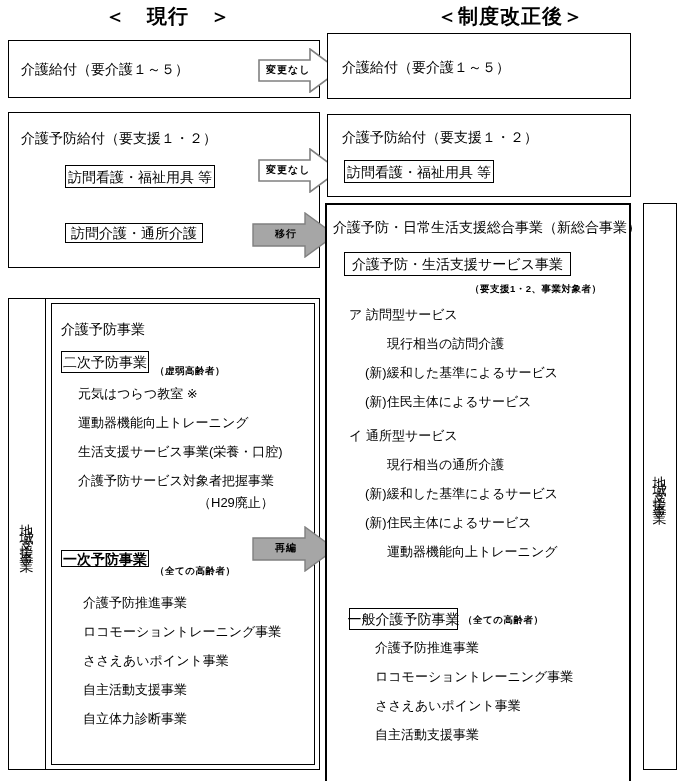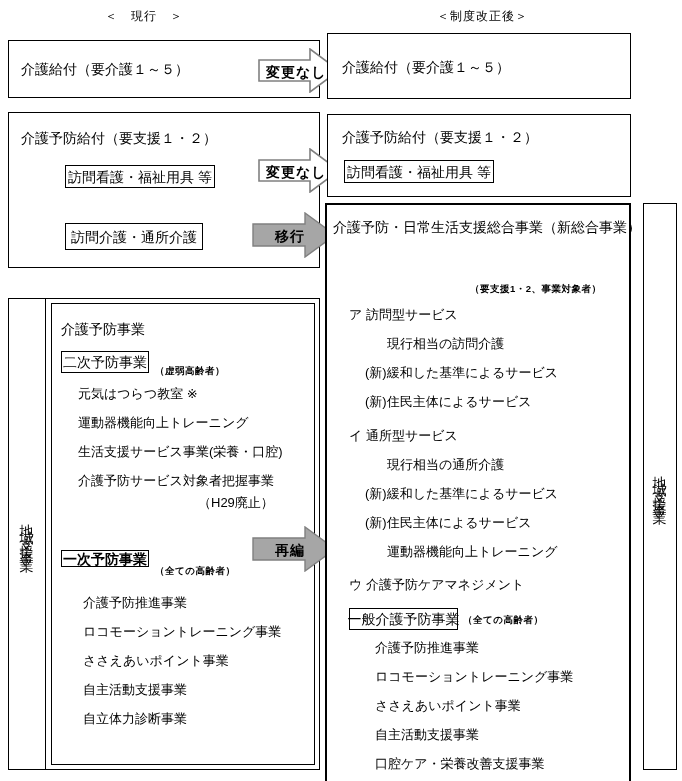--- a/index.html
+++ b/index.html
@@ -12,22 +12,22 @@
     position:relative;
     width:682px;
     height:781px;
     overflow:hidden;
     background:#ffffff;
   }
   .abs{position:absolute;}
 
   
   .col-header{
-    font-size:12px;
-    font-weight:normal;
+    font-size:20px;
+    font-weight:bold;
     letter-spacing:1px;
     white-space:nowrap;
     line-height:20px;
     text-align:right;
   }
 
   
   .box{
     position:absolute;
     border:1px solid #000;
@@ -82,21 +82,21 @@
     line-height:1;
     white-space:nowrap;
     text-indent:0;
   }
 
   
   .arrow{position:absolute;}
   .arrow svg{display:block;}
   .arrow-label{
     position:absolute;
-    font-size:14px;
+    font-size:10px;
     font-weight:bold;
     letter-spacing:1px;
     white-space:nowrap;
     line-height:1;
   }
 </style>
 </head>
 <body>
 
 <div id="canvas">
@@ -104,21 +104,21 @@
   <div class="abs col-header" style="left:105px; top:6px;">＜　現行　＞</div>
   <div class="abs col-header" style="left:437px; top:6px;">＜制度改正後＞</div>
 
   <div class="box" style="left:8px; top:40px; width:312px; height:58px;">
     <div class="t t14" style="left:12px; top:21px;">介護給付（要介護１～５）</div>
   </div>
 
   <div class="box" style="left:8px; top:112px; width:312px; height:156px;">
     <div class="t t14" style="left:12px; top:18px;">介護予防給付（要支援１・２）</div>
     <div class="tagbox" style="left:56px; top:52px; width:150px; height:23px;">訪問看護・福祉用具 等</div>
-    <div class="tagbox" style="left:56px; top:110px; width:138px; height:27px;">訪問介護・通所介護</div>
+    <div class="tagbox" style="left:56px; top:110px; width:138px; height:20px;">訪問介護・通所介護</div>
   </div>
 
   <div class="box" style="left:8px; top:298px; width:312px; height:472px;"></div>
 
   <div class="vcol" style="left:8px; top:298px; width:38px; height:472px;">
     <span class="vtext">地域支援事業</span>
   </div>
 
   <div class="abs" style="left:45px; top:298px; width:1px; height:472px; background:#000;"></div>
 
@@ -178,43 +178,42 @@
 
   <div class="box" style="left:327px; top:114px; width:304px; height:83px;">
     <div class="t t14" style="left:14px; top:15px;">介護予防給付（要支援１・２）</div>
     <div class="tagbox" style="left:16px; top:45px; width:150px; height:23px;">訪問看護・福祉用具 等</div>
   </div>
 
   <div class="box-thick" style="left:325px; top:203px; width:306px; height:598px;">
 
     <div class="t t14" style="left:6px; top:15px;">介護予防・日常生活支援総合事業（新総合事業）</div>
 
+    <div class="tagbox" style="left:17px; top:47px; width:227px; height:24px;">介護予防・生活支援サービス事業</div>
     <div class="t t9" style="left:143px; top:79px;">（要支援1・2、事業対象者）</div>
 
     <div class="t t13" style="left:22px; top:103px;">ア 訪問型サービス</div>
     <div class="t t13" style="left:60px; top:132px;">現行相当の訪問介護</div>
     <div class="t t13" style="left:38px; top:161px;">(新)緩和した基準によるサービス</div>
     <div class="t t13" style="left:38px; top:190px;">(新)住民主体によるサービス</div>
 
     <div class="t t13" style="left:22px; top:224px;">イ 通所型サービス</div>
     <div class="t t13" style="left:60px; top:253px;">現行相当の通所介護</div>
     <div class="t t13" style="left:38px; top:282px;">(新)緩和した基準によるサービス</div>
     <div class="t t13" style="left:38px; top:311px;">(新)住民主体によるサービス</div>
     <div class="t t13" style="left:60px; top:340px;">運動器機能向上トレーニング</div>
 
-    <div class="t t13" style="left:22px; top:373px;">ウ 介護予防ケアマネジメント</div>
 
     <div class="tagbox" style="left:22px; top:403px; width:109px; height:22px;">一般介護予防事業</div>
     <div class="t t9" style="left:136px; top:410px;">（全ての高齢者）</div>
 
     <div class="t t13" style="left:48px; top:436px;">介護予防推進事業</div>
     <div class="t t13" style="left:48px; top:465px;">ロコモーショントレーニング事業</div>
     <div class="t t13" style="left:48px; top:494px;">ささえあいポイント事業</div>
     <div class="t t13" style="left:48px; top:523px;">自主活動支援事業</div>
-    <div class="t t13" style="left:48px; top:552px;">口腔ケア・栄養改善支援事業</div>
 
   </div>
 
   <div class="box" style="left:643px; top:203px; width:34px; height:567px;">
     <div class="vcol" style="left:0; top:0; width:32px; height:563px;">
       <span class="vtext">地域支援事業</span>
     </div>
   </div>
 
 </div>

